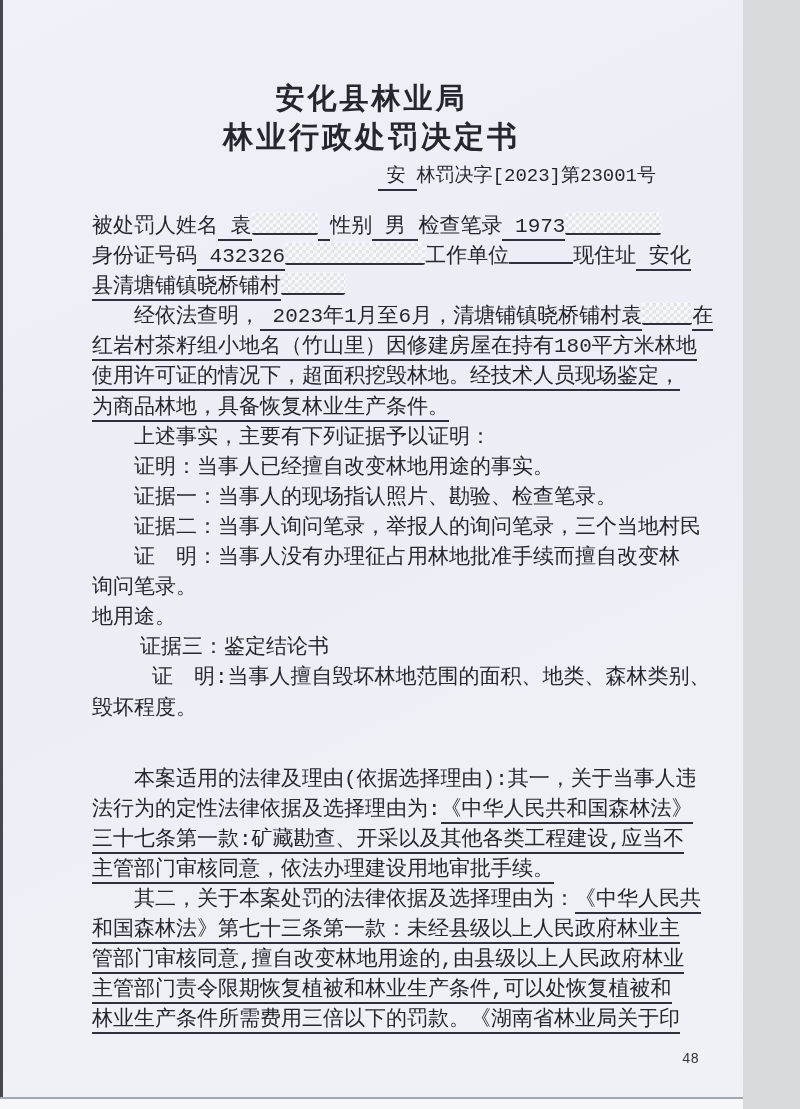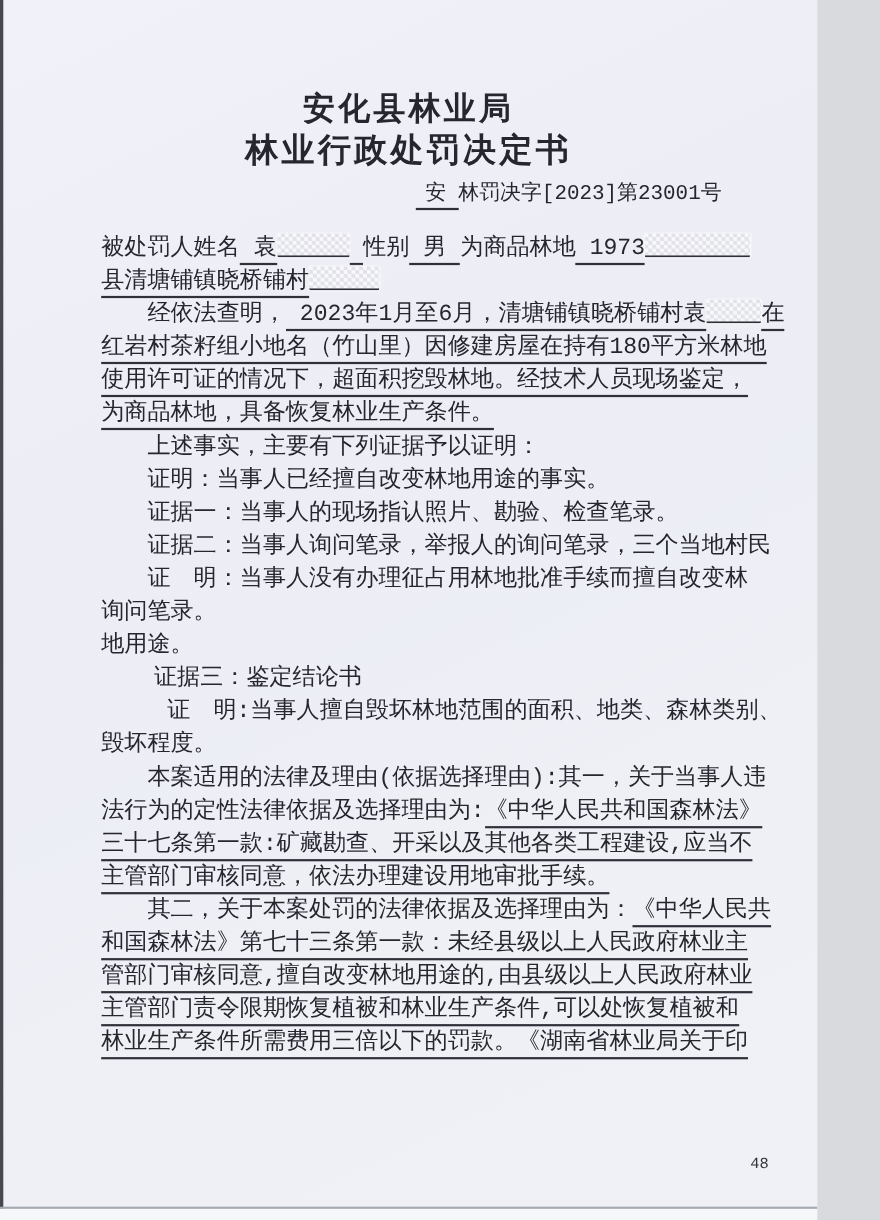--- a/index.html
+++ b/index.html
@@ -43,37 +43,38 @@
   <div class="edge-left"></div>
 
   <div class="titles">
     <div class="t1">安化县林业局</div>
     <div class="t2">林业行政处罚决定书</div>
   </div>
 
   <div class="docnum"><span class="u-docno">安</span><span>林罚决字[2023]第23001号</span></div>
 
   <div class="doc-body">
-      <div class="line"><span class="">被处罚人姓名</span><span class="u">  袁</span><span class="blur u" style="width: 66px;"></span><span class="u">  </span><span class="">性别</span><span class="u">   男   </span><span class="">为商品林地</span><span class="u">  1973</span><span class="blur u" style="width: 96px;"></span></div>
+      <div class="line"><span class="">被处罚人姓名</span><span class="u">  袁</span><span class="blur u" style="width: 66px;"></span><span class="u">  </span><span class="">性别</span><span class="u">   男   </span><span class="">检查笔录</span><span class="u">  1973</span><span class="blur u" style="width: 96px;"></span></div>
+      <div class="line"><span class="">身份证号码</span><span class="u">  432326</span><span class="blur u" style="width: 140px;"></span><span class="">工作单位</span><span class="u blank" style="width: 64px;"></span><span class="">现住址</span><span class="u"> 安化</span></div>
       <div class="line"><span class="u">县清塘铺镇晓桥铺村</span><span class="blur u" style="width: 64px;"></span><span class="u">  </span></div>
       <div class="line" style="padding-left: 42px;"><span class="">经依法查明，</span><span class="u"> 2023年1月至6月，清塘铺镇晓桥铺村袁</span><span class="blur u" style="width: 50px;"></span><span class="u">在</span></div>
       <div class="line"><span class="u">红岩村茶籽组小地名（竹山里）因修建房屋在持有180平方米林地</span></div>
       <div class="line"><span class="u">使用许可证的情况下，超面积挖毁林地。经技术人员现场鉴定，</span></div>
       <div class="line"><span class="u">为商品林地，具备恢复林业生产条件。 </span></div>
       <div class="line" style="padding-left: 42px;"><span class="">上述事实，主要有下列证据予以证明：</span></div>
       <div class="line" style="padding-left: 42px;"><span class="">证明：当事人已经擅自改变林地用途的事实。</span></div>
       <div class="line" style="padding-left: 42px;"><span class="">证据一：当事人的现场指认照片、勘验、检查笔录。</span></div>
       <div class="line" style="padding-left: 42px;"><span class="">证据二：当事人询问笔录，举报人的询问笔录，三个当地村民</span></div>
       <div class="line" style="padding-left: 42px;"><span class="">证　明：当事人没有办理征占用林地批准手续而擅自改变林</span></div>
       <div class="line"><span class="">询问笔录。</span></div>
       <div class="line"><span class="">地用途。</span></div>
       <div class="line" style="padding-left: 48px;"><span class="">证据三：鉴定结论书</span></div>
       <div class="line" style="padding-left: 60px;"><span class="">证　明:当事人擅自毁坏林地范围的面积、地类、森林类别、</span></div>
       <div class="line"><span class="">毁坏程度。</span></div>
-      <div class="line" style="padding-left: 42px;"><span class="">本案适用的法律及理由(依据选择理由):其一，关于当事人违</span></div>
+      <div class="line" style="padding-left: 42px; margin-top: 41px;"><span class="">本案适用的法律及理由(依据选择理由):其一，关于当事人违</span></div>
       <div class="line"><span class="">法行为的定性法律依据及选择理由为:</span><span class="u">《中华人民共和国森林法》</span></div>
       <div class="line"><span class="u">三十七条第一款:矿藏勘查、开采以及其他各类工程建设,应当不</span></div>
       <div class="line"><span class="u">主管部门审核同意，依法办理建设用地审批手续。 </span></div>
       <div class="line" style="padding-left: 42px;"><span class="">其二，关于本案处罚的法律依据及选择理由为：</span><span class="u">《中华人民共</span></div>
       <div class="line"><span class="u">和国森林法》第七十三条第一款：未经县级以上人民政府林业主</span></div>
       <div class="line"><span class="u">管部门审核同意,擅自改变林地用途的,由县级以上人民政府林业</span></div>
       <div class="line"><span class="u">主管部门责令限期恢复植被和林业生产条件,可以处恢复植被和</span></div>
       <div class="line"><span class="u">林业生产条件所需费用三倍以下的罚款。《湖南省林业局关于印</span></div>
     </div>
 

